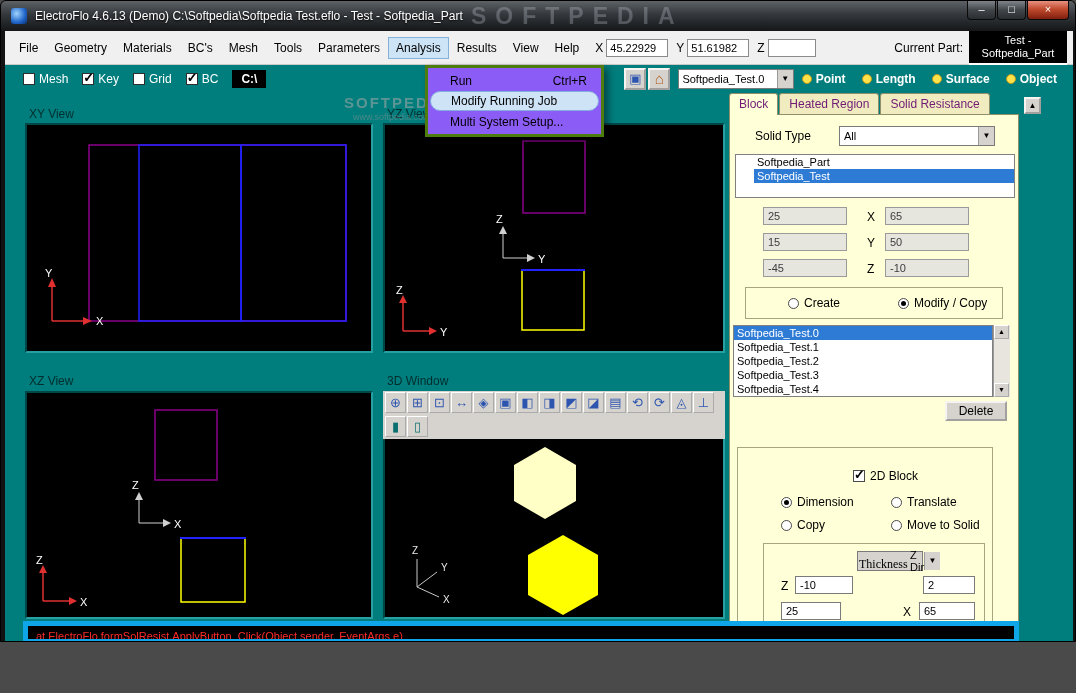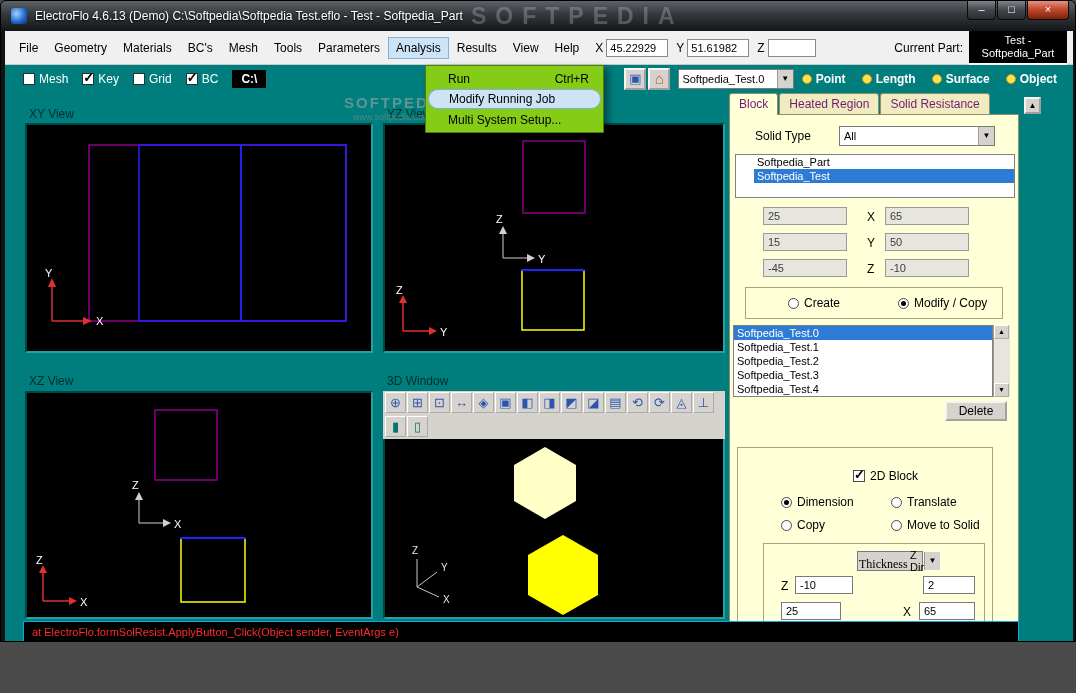--- a/index.html
+++ b/index.html
@@ -45,21 +45,21 @@
   .iconbtn{width:22px;height:22px;background:#d6d3ce;border:2px outset #f5f4f0;text-align:center;
     line-height:18px;font-size:13px;margin-right:2px;flex:none;}
   .tb-combo{width:124px;height:20px;background:#fff;border:1px solid #7a7a7a;color:#000;
     display:flex;align-items:center;font-size:11px;margin:0 8px 0 6px;}
   .tb-combo .val{flex:1;padding-left:3px;white-space:nowrap;overflow:hidden;}
   .combo-arrow{width:16px;height:100%;background:#d6d3ce;border-left:1px solid #9a9a9a;
     text-align:center;font-size:8px;line-height:18px;color:#000;flex:none;}
   .tb-radio{display:flex;align-items:center;margin-right:16px;font-weight:bold;white-space:nowrap;}
   .ydot{width:10px;height:10px;border-radius:50%;background:#ffe24a;border:1px solid #b89a20;margin-right:4px;flex:none;}
   
-  .dropdown{left:424px;top:64px;width:179px;background:#84cc16;border:1px solid #4d7c0f;
+  .dropdown{left:424px;top:64px;width:179px;background:#8b5cf6;border:3px solid #4d7c0f;
     box-shadow:4px 4px 7px rgba(0,0,0,0.45);z-index:60;font-size:12px;color:#000;padding:2px 0;}
   .dd-item{height:21px;display:flex;align-items:center;padding:0 14px 0 22px;}
   .dd-item .sc{margin-left:auto;}
   .dd-item.hl{background:#cfe3f7;border:1px solid #84acdd;border-radius:10px;margin:0 2px;
     padding:0 12px 0 20px;height:20px;}
   
   .vp-label{color:#002e2e;font-size:12px;z-index:5;}
   .vp-canvas{background:#000;border:2px solid;border-color:#004848 #26a0a0 #26a0a0 #004848;}
   .watermark1{color:rgba(170,170,170,0.55);font-size:15px;font-weight:bold;letter-spacing:2px;z-index:40;}
   .watermark2{color:rgba(150,150,150,0.5);font-size:9px;z-index:40;}
@@ -92,21 +92,21 @@
   .ritem{display:flex;align-items:center;font-size:12px;color:#000;}
   .ritem .radio,.ritem .pcb{margin-right:5px;}
   .btn{background:#d6d3ce;border:2px outset #f5f4f0;font-size:12px;color:#000;text-align:center;}
   
   .sbtn{width:17px;height:17px;background:#d6d3ce;border:2px outset #f5f4f0;color:#000;
     font-size:8px;line-height:13px;text-align:center;}
   .lb-scroll{background:#e8e5de;border-left:1px solid #9a9a9a;}
   .lb-sbtn{width:15px;height:14px;background:#d6d3ce;border:1px outset #fff;font-size:7px;
     line-height:12px;text-align:center;color:#000;}
   
-  .statusbar{left:22px;top:620px;width:996px;height:23px;background:#000;border:1px solid #0ea5e9;
+  .statusbar{left:22px;top:620px;width:996px;height:23px;background:#000;border:5px solid #0ea5e9;
     color:#ff2a2a;font-size:11px;line-height:21px;padding-left:8px;white-space:nowrap;overflow:hidden;}
   svg text{font-family:"Liberation Sans",sans-serif;}
 </style>
 </head>
 <body>
 
 <div class="win">
 
   <div class="abs titlebar">
     <div class="abs app-icon"></div>

